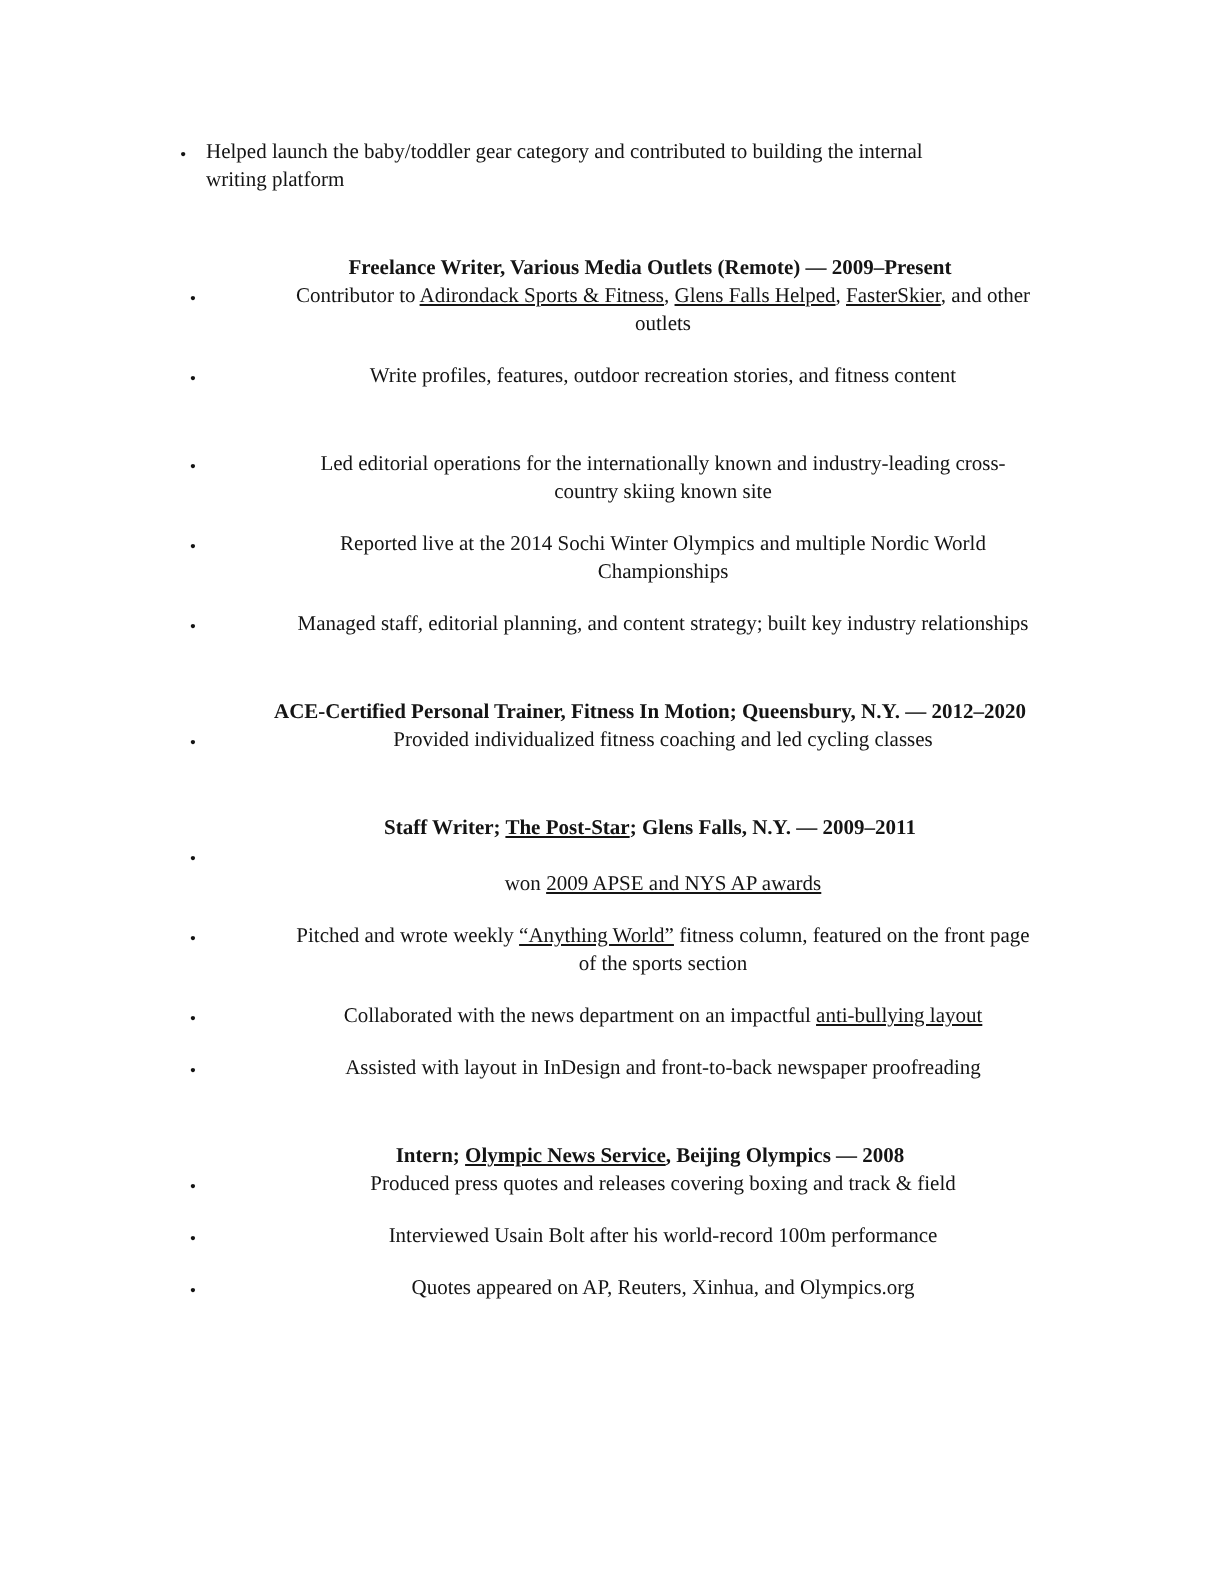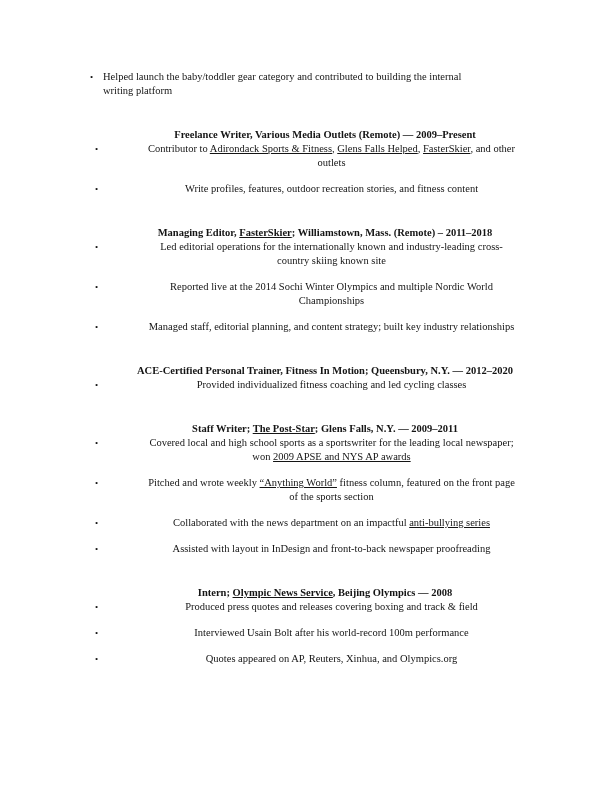--- a/index.html
+++ b/index.html
@@ -61,21 +61,20 @@
         <div class="bullet">
           <span class="dot">•</span>
           <span class="btxt"><span>Contributor to </span><span class="link">Adirondack Sports &amp; Fitness</span><span>, </span><span class="link">Glens Falls Helped</span><span>, </span><span class="link">FasterSkier</span><span>, and other</span><br><span>outlets</span></span>
         </div>
         <div class="bullet">
           <span class="dot">•</span>
           <span class="btxt"><span>Write profiles, features, outdoor recreation stories, and fitness content</span></span>
         </div>
       </div>
       <div class="section">
-        <div class="heading"><span>Managing Editor, </span><span class="link">FasterSkier</span><span>; Williamstown, Mass. (Remote) – 2011–2018</span></div>
         <div class="bullet">
           <span class="dot">•</span>
           <span class="btxt"><span>Led editorial operations for the internationally known and industry-leading cross-</span><br><span>country skiing known site</span></span>
         </div>
         <div class="bullet">
           <span class="dot">•</span>
           <span class="btxt"><span>Reported live at the 2014 Sochi Winter Olympics and multiple Nordic World</span><br><span>Championships</span></span>
         </div>
         <div class="bullet">
           <span class="dot">•</span>
@@ -86,29 +85,29 @@
         <div class="heading"><span>ACE-Certified Personal Trainer, Fitness In Motion; Queensbury, N.Y. — 2012–2020</span></div>
         <div class="bullet">
           <span class="dot">•</span>
           <span class="btxt"><span>Provided individualized fitness coaching and led cycling classes</span></span>
         </div>
       </div>
       <div class="section">
         <div class="heading"><span>Staff Writer; </span><span class="link">The Post-Star</span><span>; Glens Falls, N.Y. — 2009–2011</span></div>
         <div class="bullet">
           <span class="dot">•</span>
-          <span class="btxt"><span>Covered local and high school sports as a sportswriter for the leading local newspaper;</span><br><span>won </span><span class="link">2009 APSE and NYS AP awards</span></span>
+          <span class="btxt"><br><span>won </span><span class="link">2009 APSE and NYS AP awards</span></span>
         </div>
         <div class="bullet">
           <span class="dot">•</span>
           <span class="btxt"><span>Pitched and wrote weekly </span><span class="link">“Anything World”</span><span> fitness column, featured on the front page</span><br><span>of the sports section</span></span>
         </div>
         <div class="bullet">
           <span class="dot">•</span>
-          <span class="btxt"><span>Collaborated with the news department on an impactful </span><span class="link">anti-bullying series</span></span>
+          <span class="btxt"><span>Collaborated with the news department on an impactful </span><span class="link">anti-bullying layout</span></span>
         </div>
         <div class="bullet">
           <span class="dot">•</span>
           <span class="btxt"><span>Assisted with layout in InDesign and front-to-back newspaper proofreading</span></span>
         </div>
       </div>
       <div class="section">
         <div class="heading"><span>Intern; </span><span class="link">Olympic News Service</span><span>, Beijing Olympics — 2008</span></div>
         <div class="bullet">
           <span class="dot">•</span>

